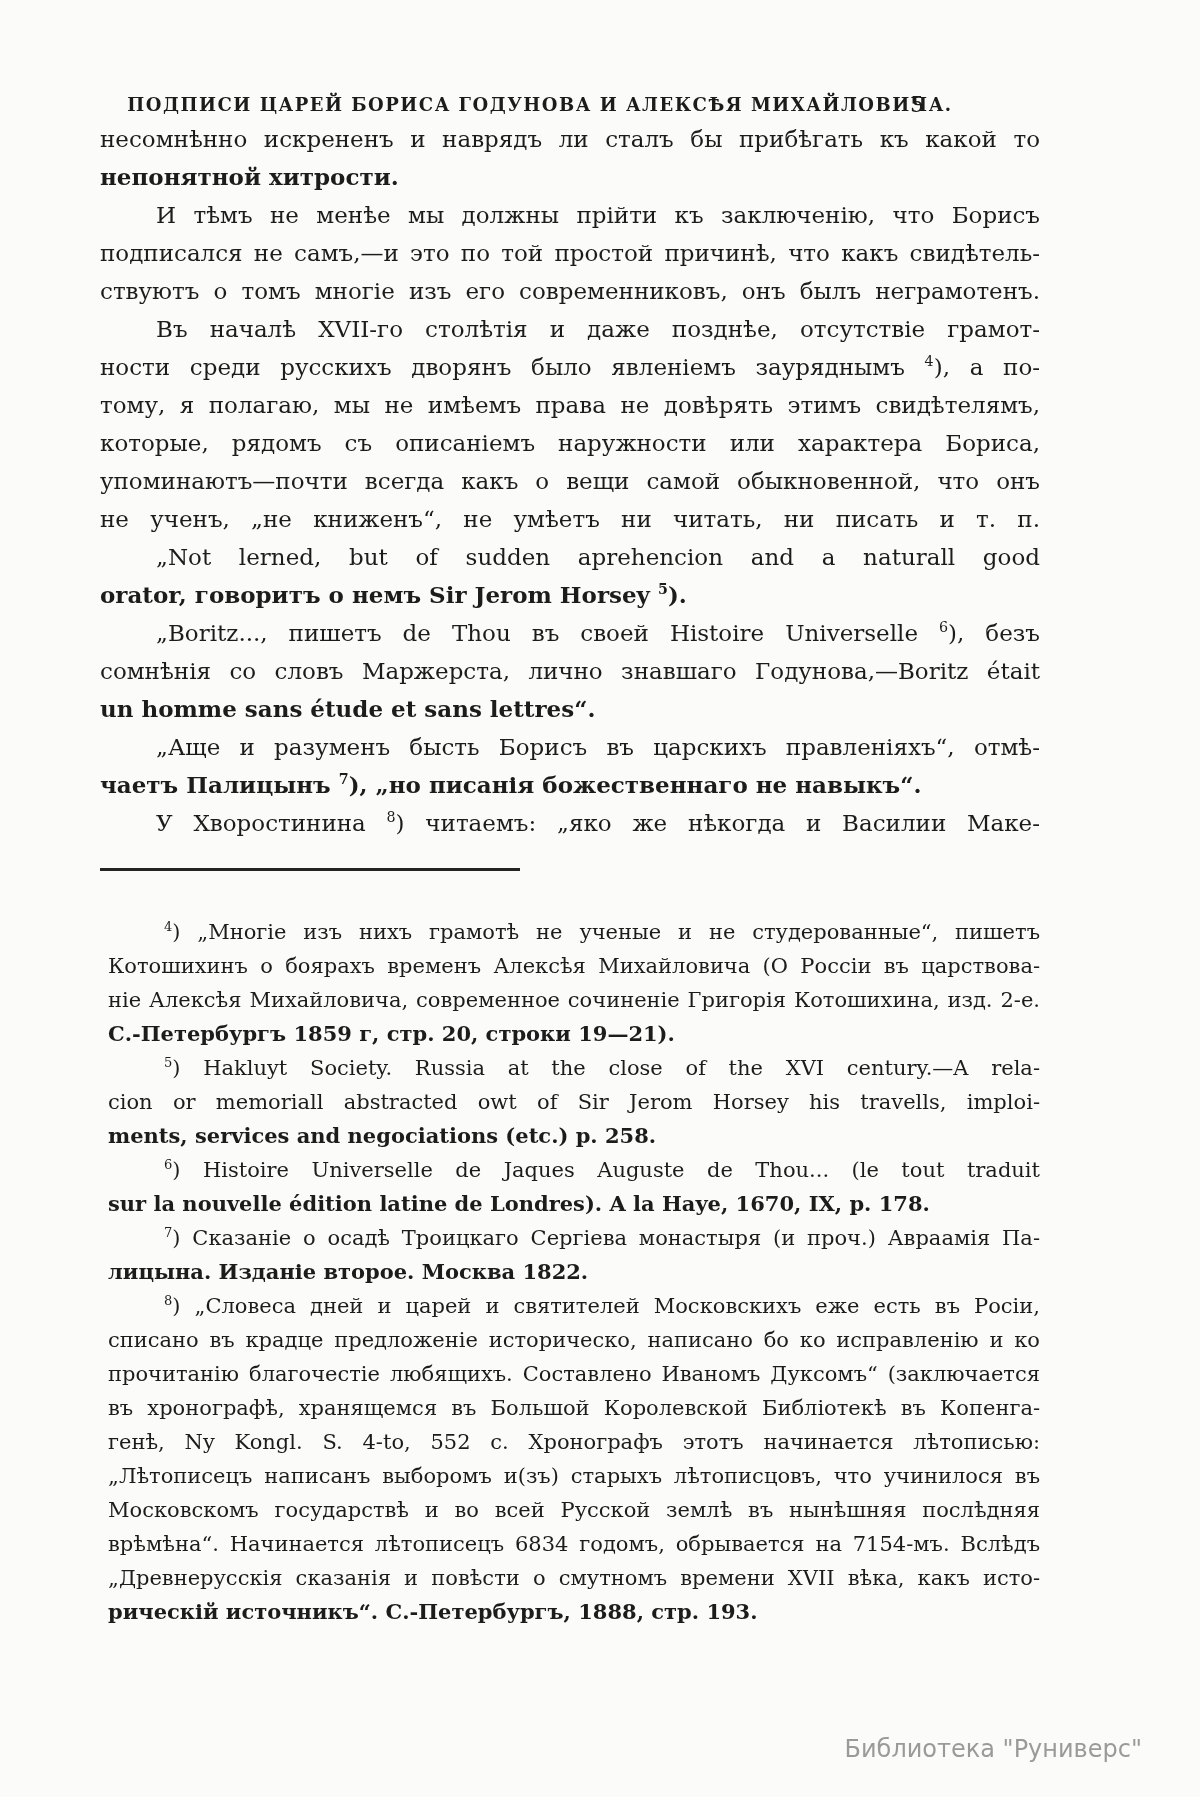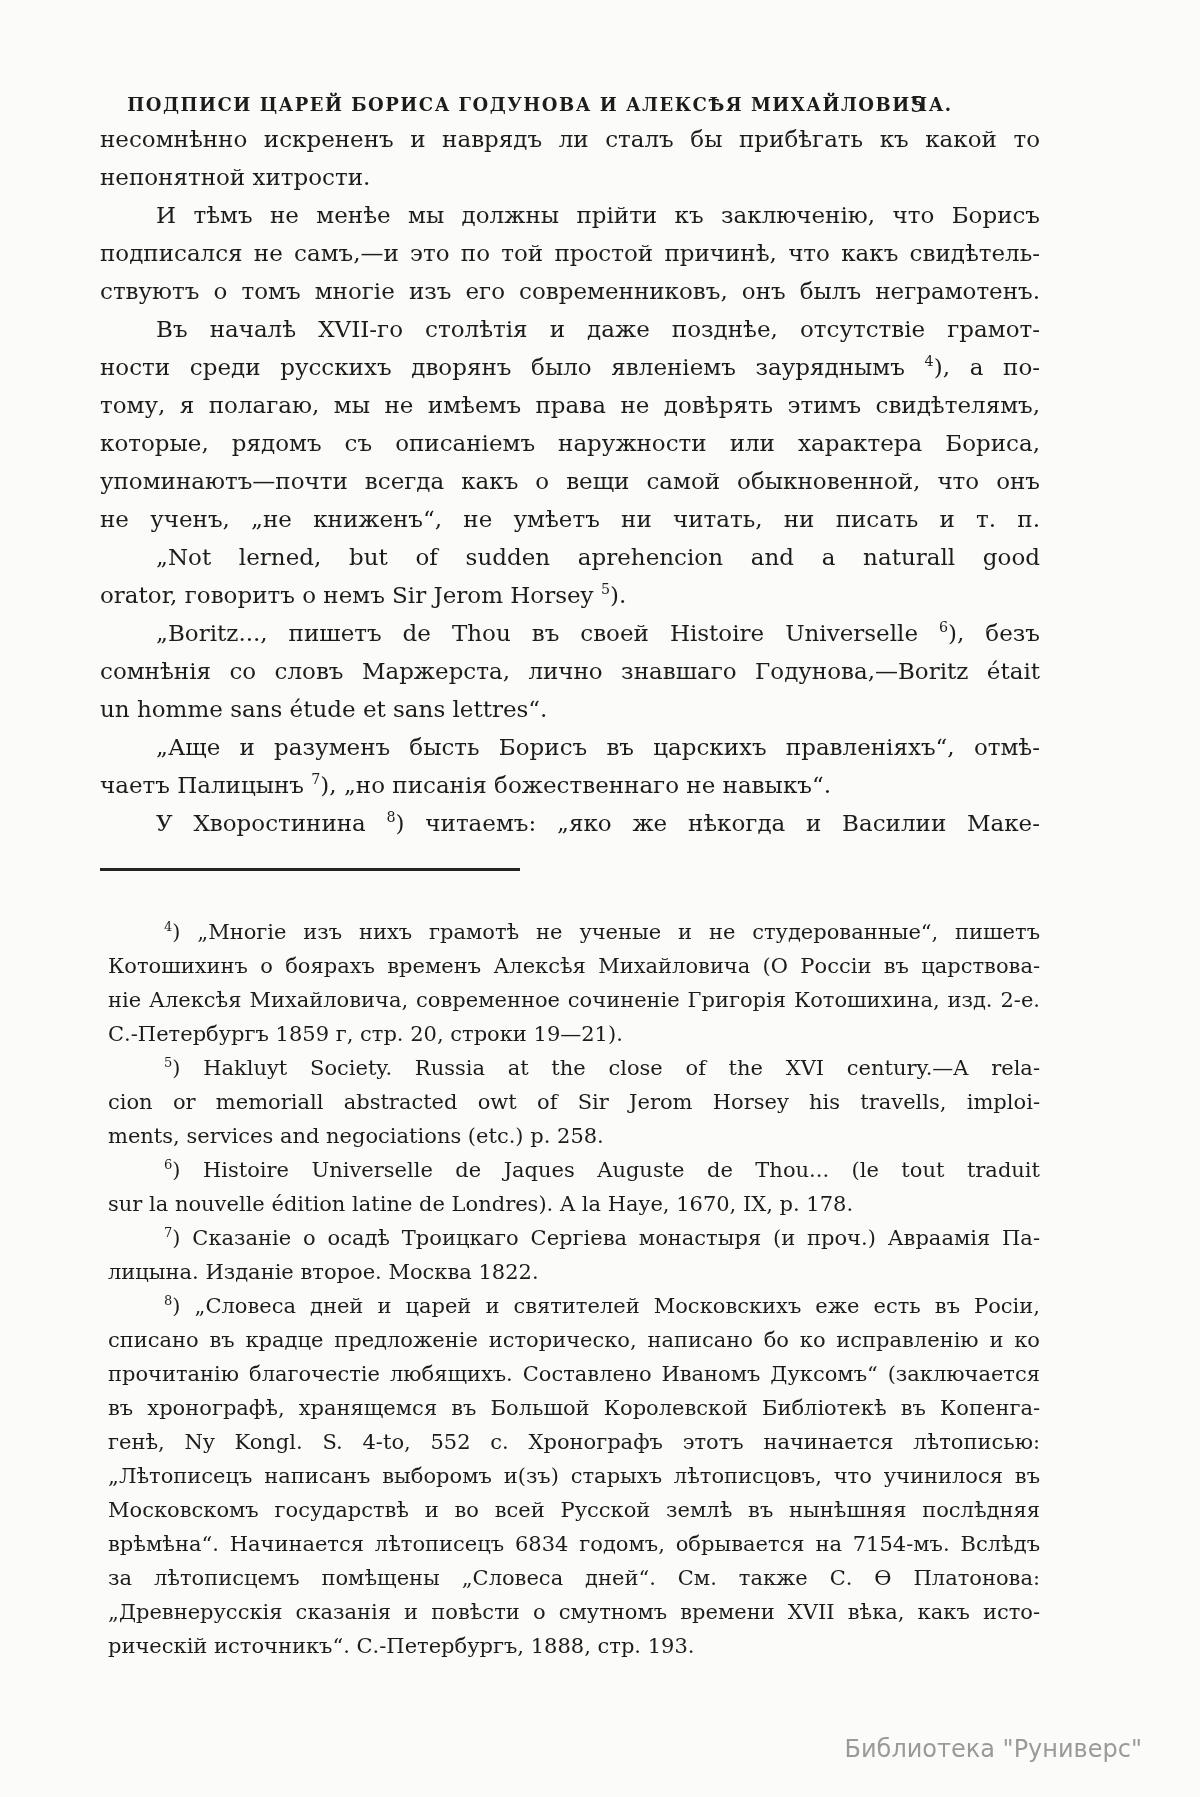--- a/index.html
+++ b/index.html
@@ -52,21 +52,21 @@
     text-align: justify;
     text-align-last: justify;
   }
   .footnotes { margin-top: 44px; margin-left: 8px; }
   .footnotes .line {
     font-size: 21px;
     line-height: 34px;
     text-align: justify;
     text-align-last: justify;
   }
-  .line.last { text-align-last: left; }
+  .line.last { text-align-last: left; font-weight: bold; }
   .line.indent { text-indent: 56px; }
   .line sup {
     font-size: 0.62em;
     line-height: 0;
     vertical-align: super;
   }
   .rule {
     margin-top: 26px;
     width: 420px;
     border-top: 3px solid #242424;
@@ -128,20 +128,19 @@
         <div class="line indent"><sup>7</sup>) Сказаніе о осадѣ Троицкаго Сергіева монастыря (и проч.) Авраамія Па-</div>
         <div class="line last">лицына. Изданіе второе. Москва 1822.</div>
         <div class="line indent"><sup>8</sup>) „Словеса дней и царей и святителей Московскихъ еже есть въ Росіи,</div>
         <div class="line">списано въ крадце предложеніе историческо, написано бо ко исправленію и ко</div>
         <div class="line">прочитанію благочестіе любящихъ. Составлено Иваномъ Дуксомъ“ (заключается</div>
         <div class="line">въ хронографѣ, хранящемся въ Большой Королевской Библіотекѣ въ Копенга-</div>
         <div class="line">генѣ, Ny Kongl. S. 4-to, 552 с. Хронографъ этотъ начинается лѣтописью:</div>
         <div class="line">„Лѣтописецъ написанъ выборомъ и(зъ) старыхъ лѣтописцовъ, что учинилося въ</div>
         <div class="line">Московскомъ государствѣ и во всей Русской землѣ въ нынѣшняя послѣдняя</div>
         <div class="line">врѣмѣна“. Начинается лѣтописецъ 6834 годомъ, обрывается на 7154-мъ. Вслѣдъ</div>
-        <div class="line">за лѣтописцемъ помѣщены „Словеса дней“. См. также С. Ѳ Платонова:</div>
         <div class="line">„Древнерусскія сказанія и повѣсти о смутномъ времени XVII вѣка, какъ исто-</div>
         <div class="line last">рическій источникъ“. С.-Петербургъ, 1888, стр. 193.</div>
       </div>
   </div>
 
   <div class="watermark">Библиотека "Руниверс"</div>
 </div>
 
 </body></html>

